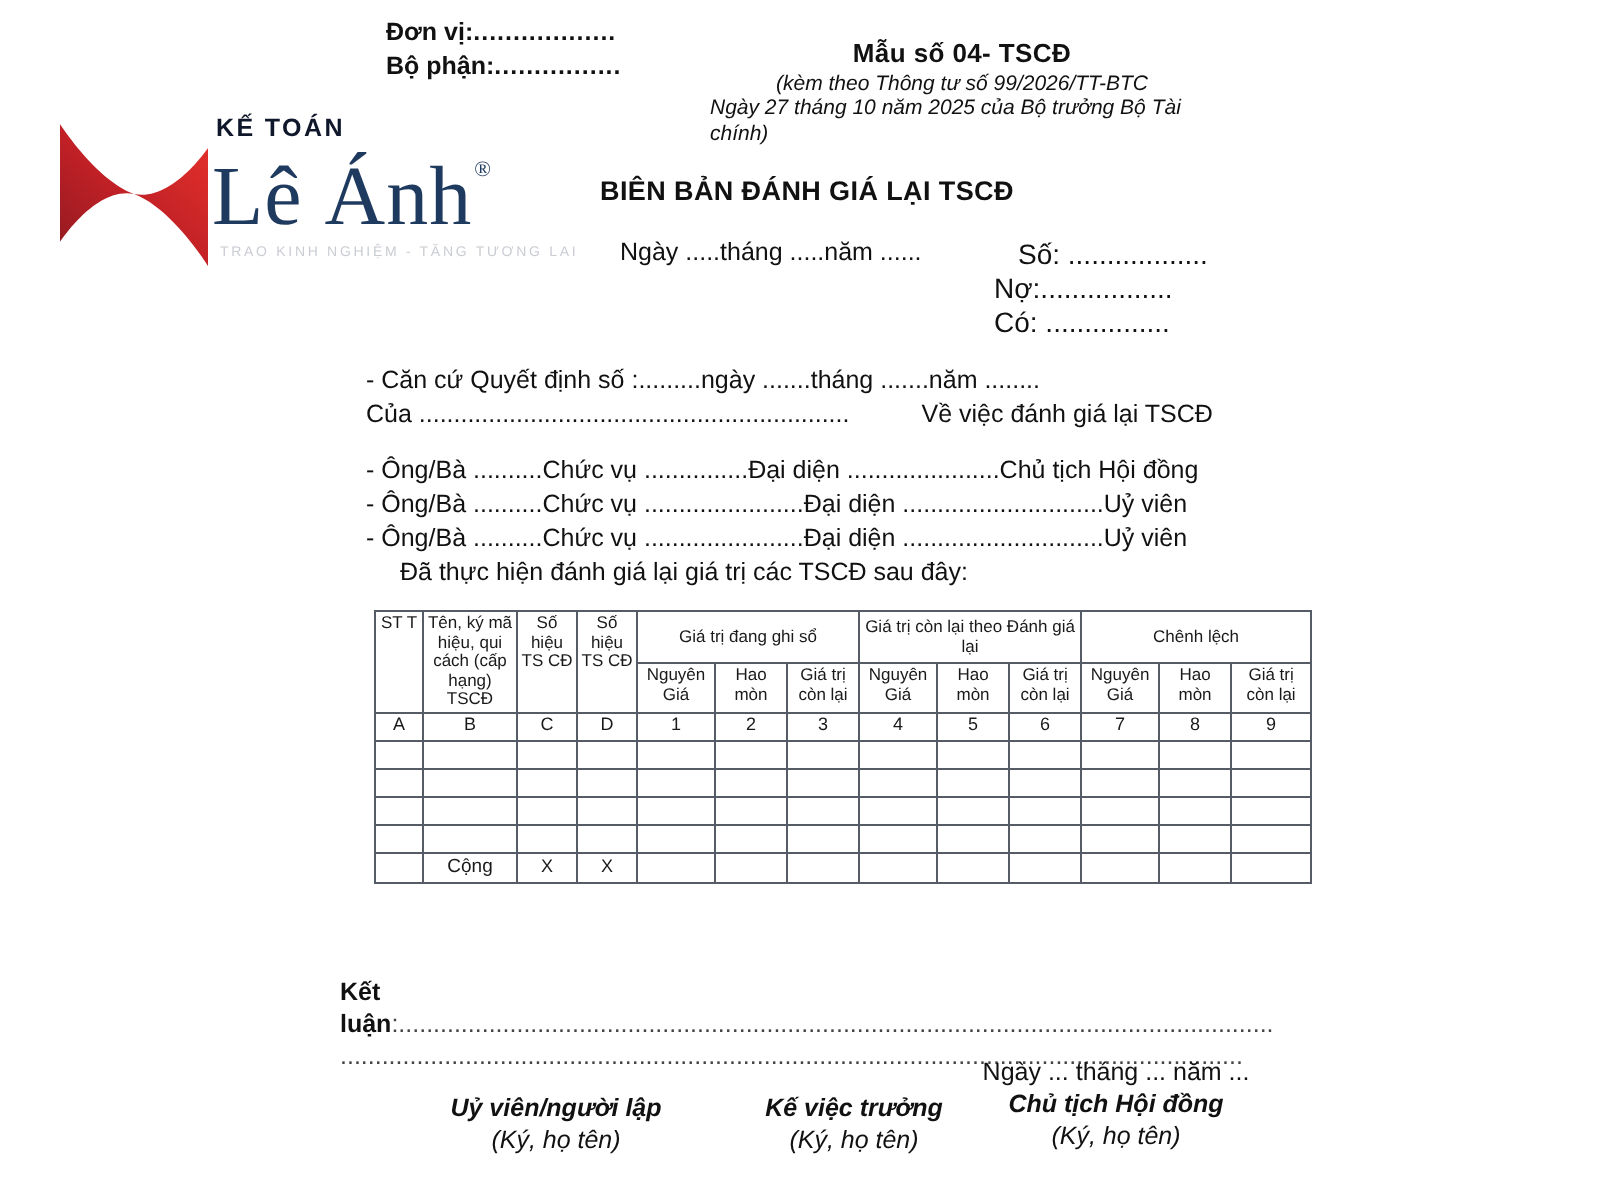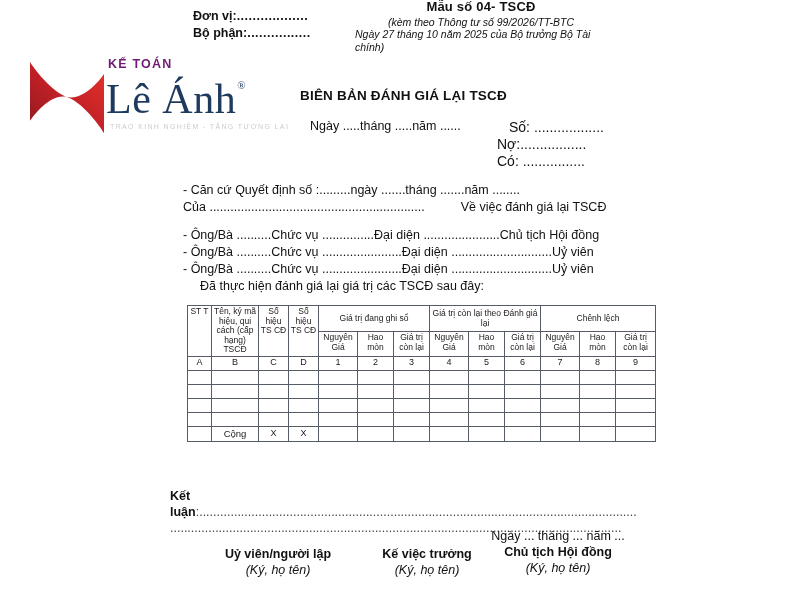--- a/index.html
+++ b/index.html
@@ -30,21 +30,21 @@
     font-size: 12.5px;
     font-weight: bold;
     line-height: 17px;
     white-space: nowrap;
   }
   .hdr-unit .dots { font-weight: bold; letter-spacing: .5px; }
 
   .hdr-form {
     position: absolute;
     left: 355px;
-    top: 0;
+    top: 20px;
     width: 252px;
     font-size: 12.5px;
     line-height: 13.5px;
   }
   .hdr-form .mau {
     text-align: center;
     font-weight: bold;
     font-size: 13px;
     letter-spacing: .2px;
     margin-bottom: 2px;
@@ -73,21 +73,21 @@
     width: 78px;
     height: 75px;
   }
   .logo-ketoan {
     position: absolute;
     left: 84px;
     top: 0px;
     font-size: 12.5px;
     font-weight: bold;
     letter-spacing: 1.2px;
-    color: #701a75;
+    color: #0f172a;
   }
   .logo-name {
     position: absolute;
     left: 82px;
     top: 14px;
     font-family: "Liberation Serif", serif;
     font-size: 42px;
     line-height: 46px;
     font-weight: normal;
     color: #1f3a5f;
@@ -229,21 +229,21 @@
     top: 528px;
     width: 470px;
     height: 60px;
   }
   .sign {
     position: absolute;
     text-align: center;
     font-size: 12.5px;
     line-height: 16px;
   }
-  .sign .role { font-weight: bold; display: block; white-space: nowrap; }
+  .sign .role { font-weight: bold; display: block; white-space: nowrap; font-style: italic; }
   .sign .ky { font-style: italic; display: block; white-space: nowrap; }
   .sign .datel {
     display: block;
     font-weight: normal;
     white-space: nowrap;
   }
   .s1 { left: 28px;  top: 18px; width: 160px; }
   .s2 { left: 182px; top: 18px; width: 150px; }
   .s3 { left: 298px; top: 0px;  width: 180px; }
 </style>

